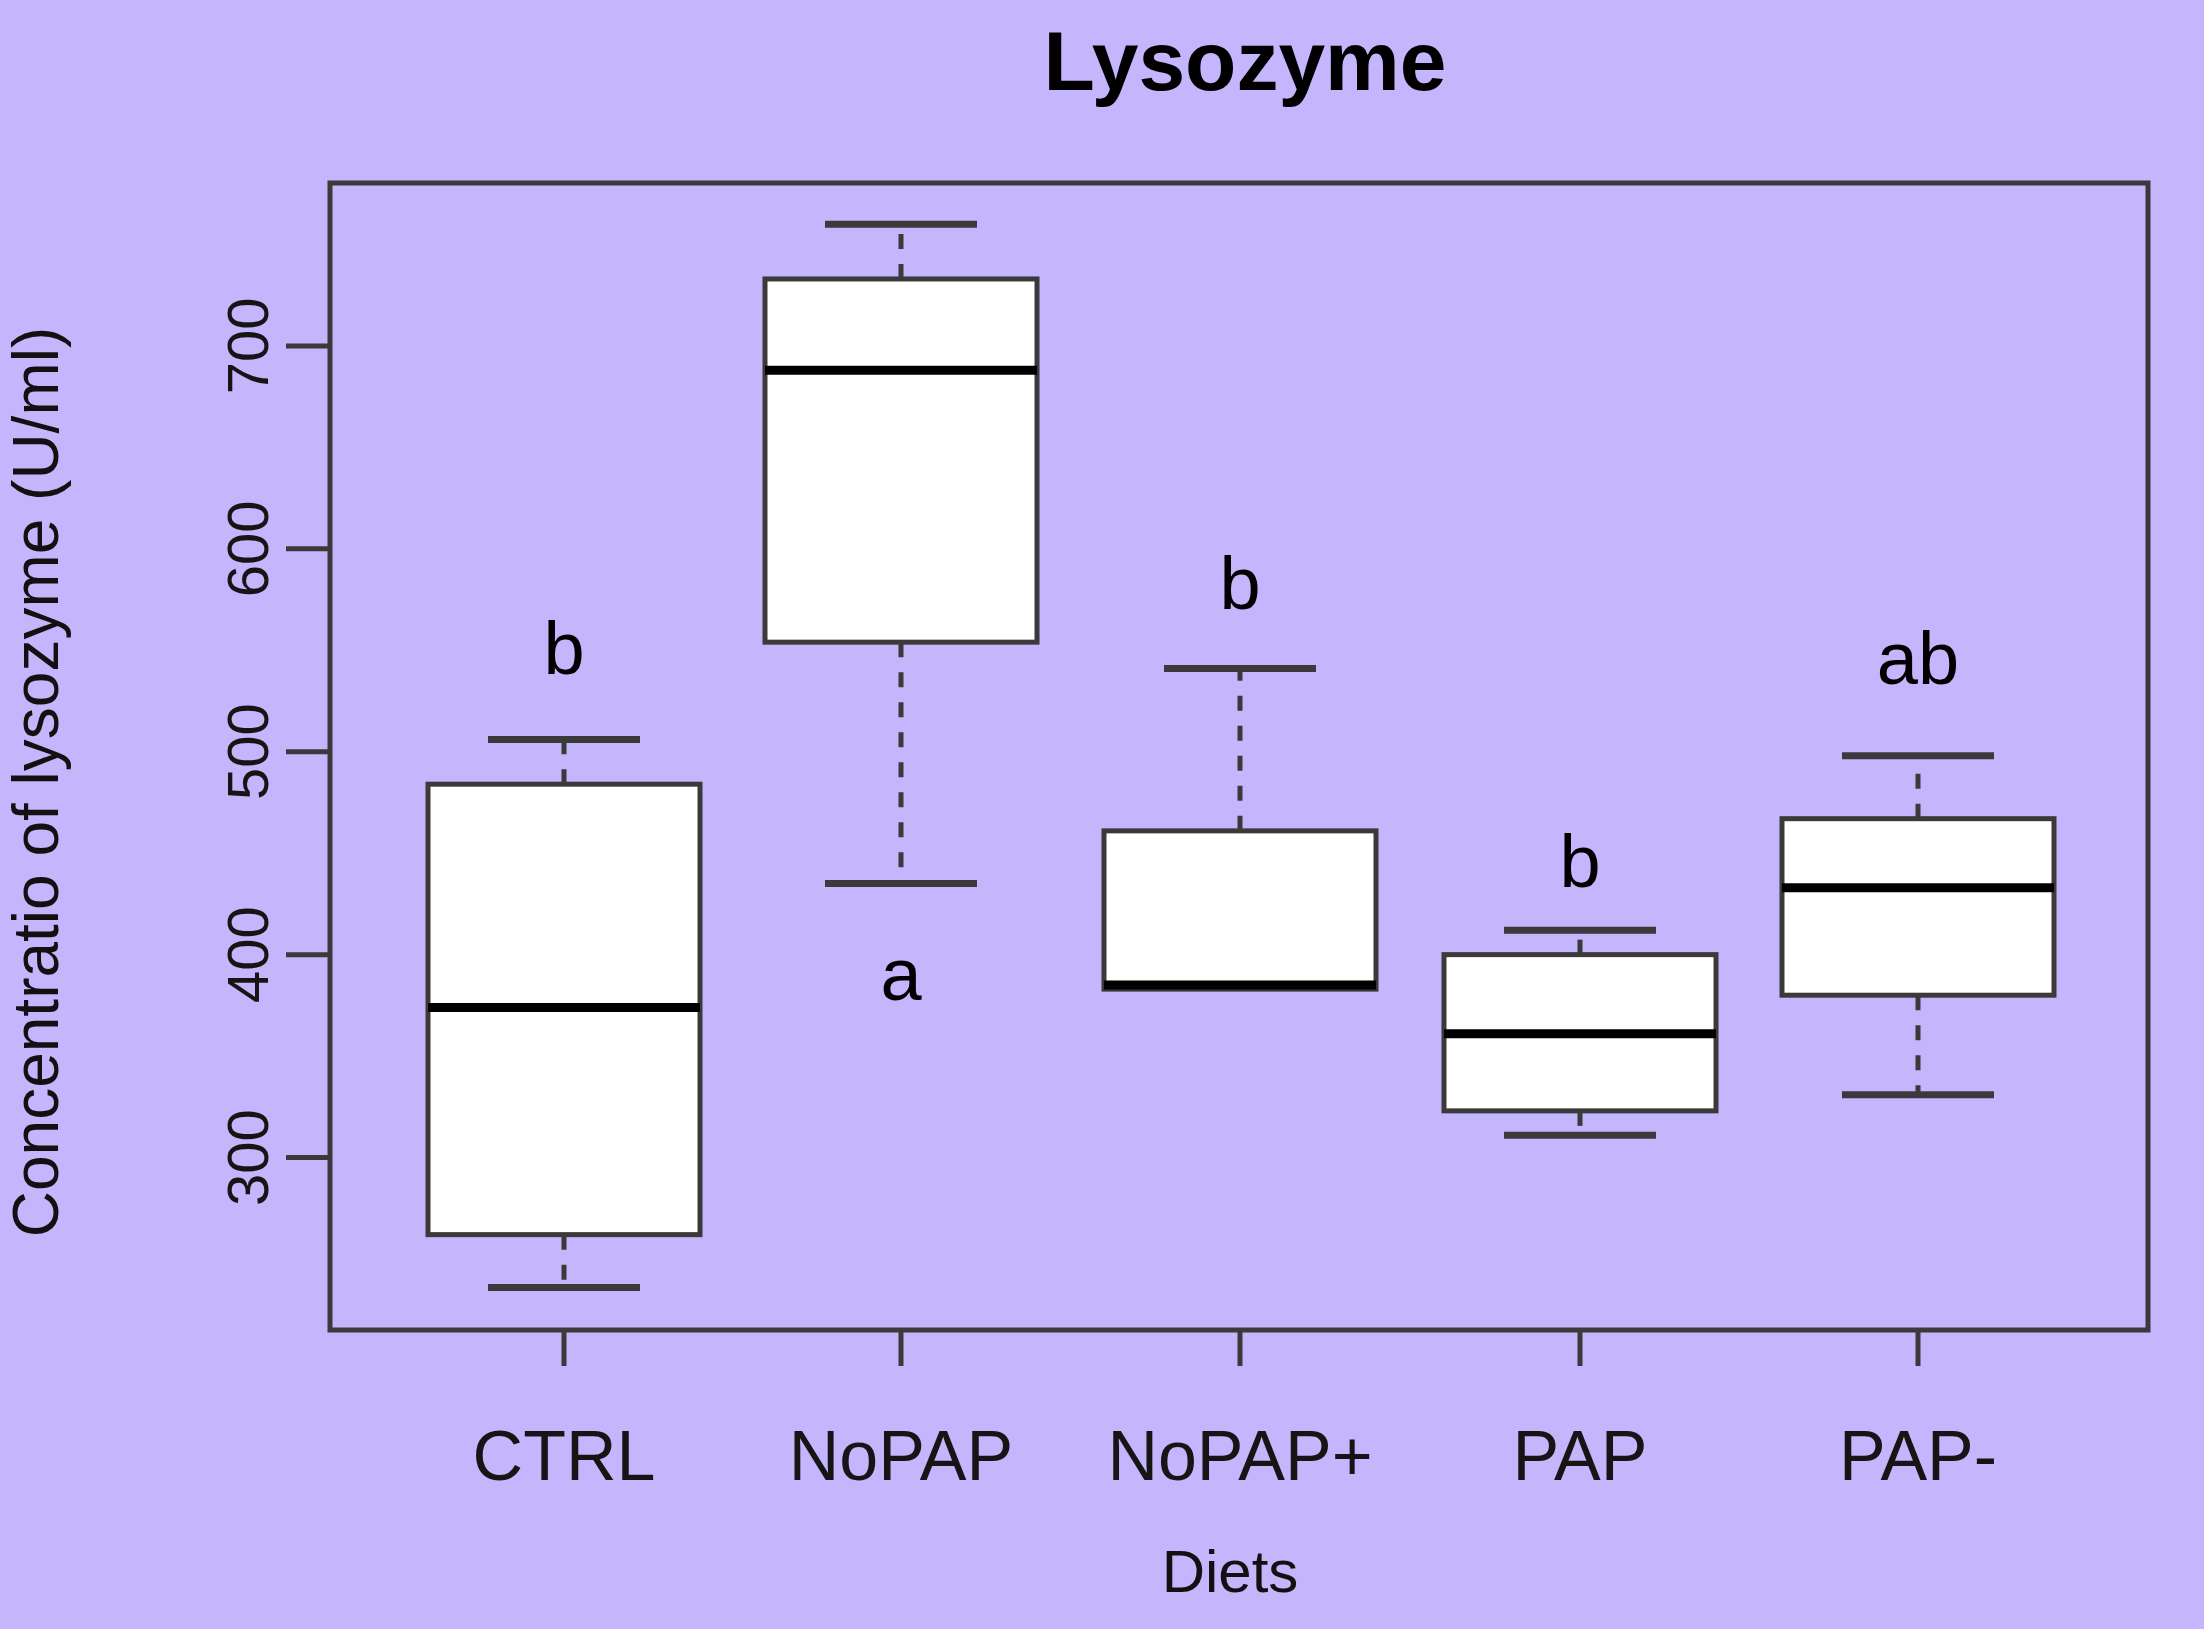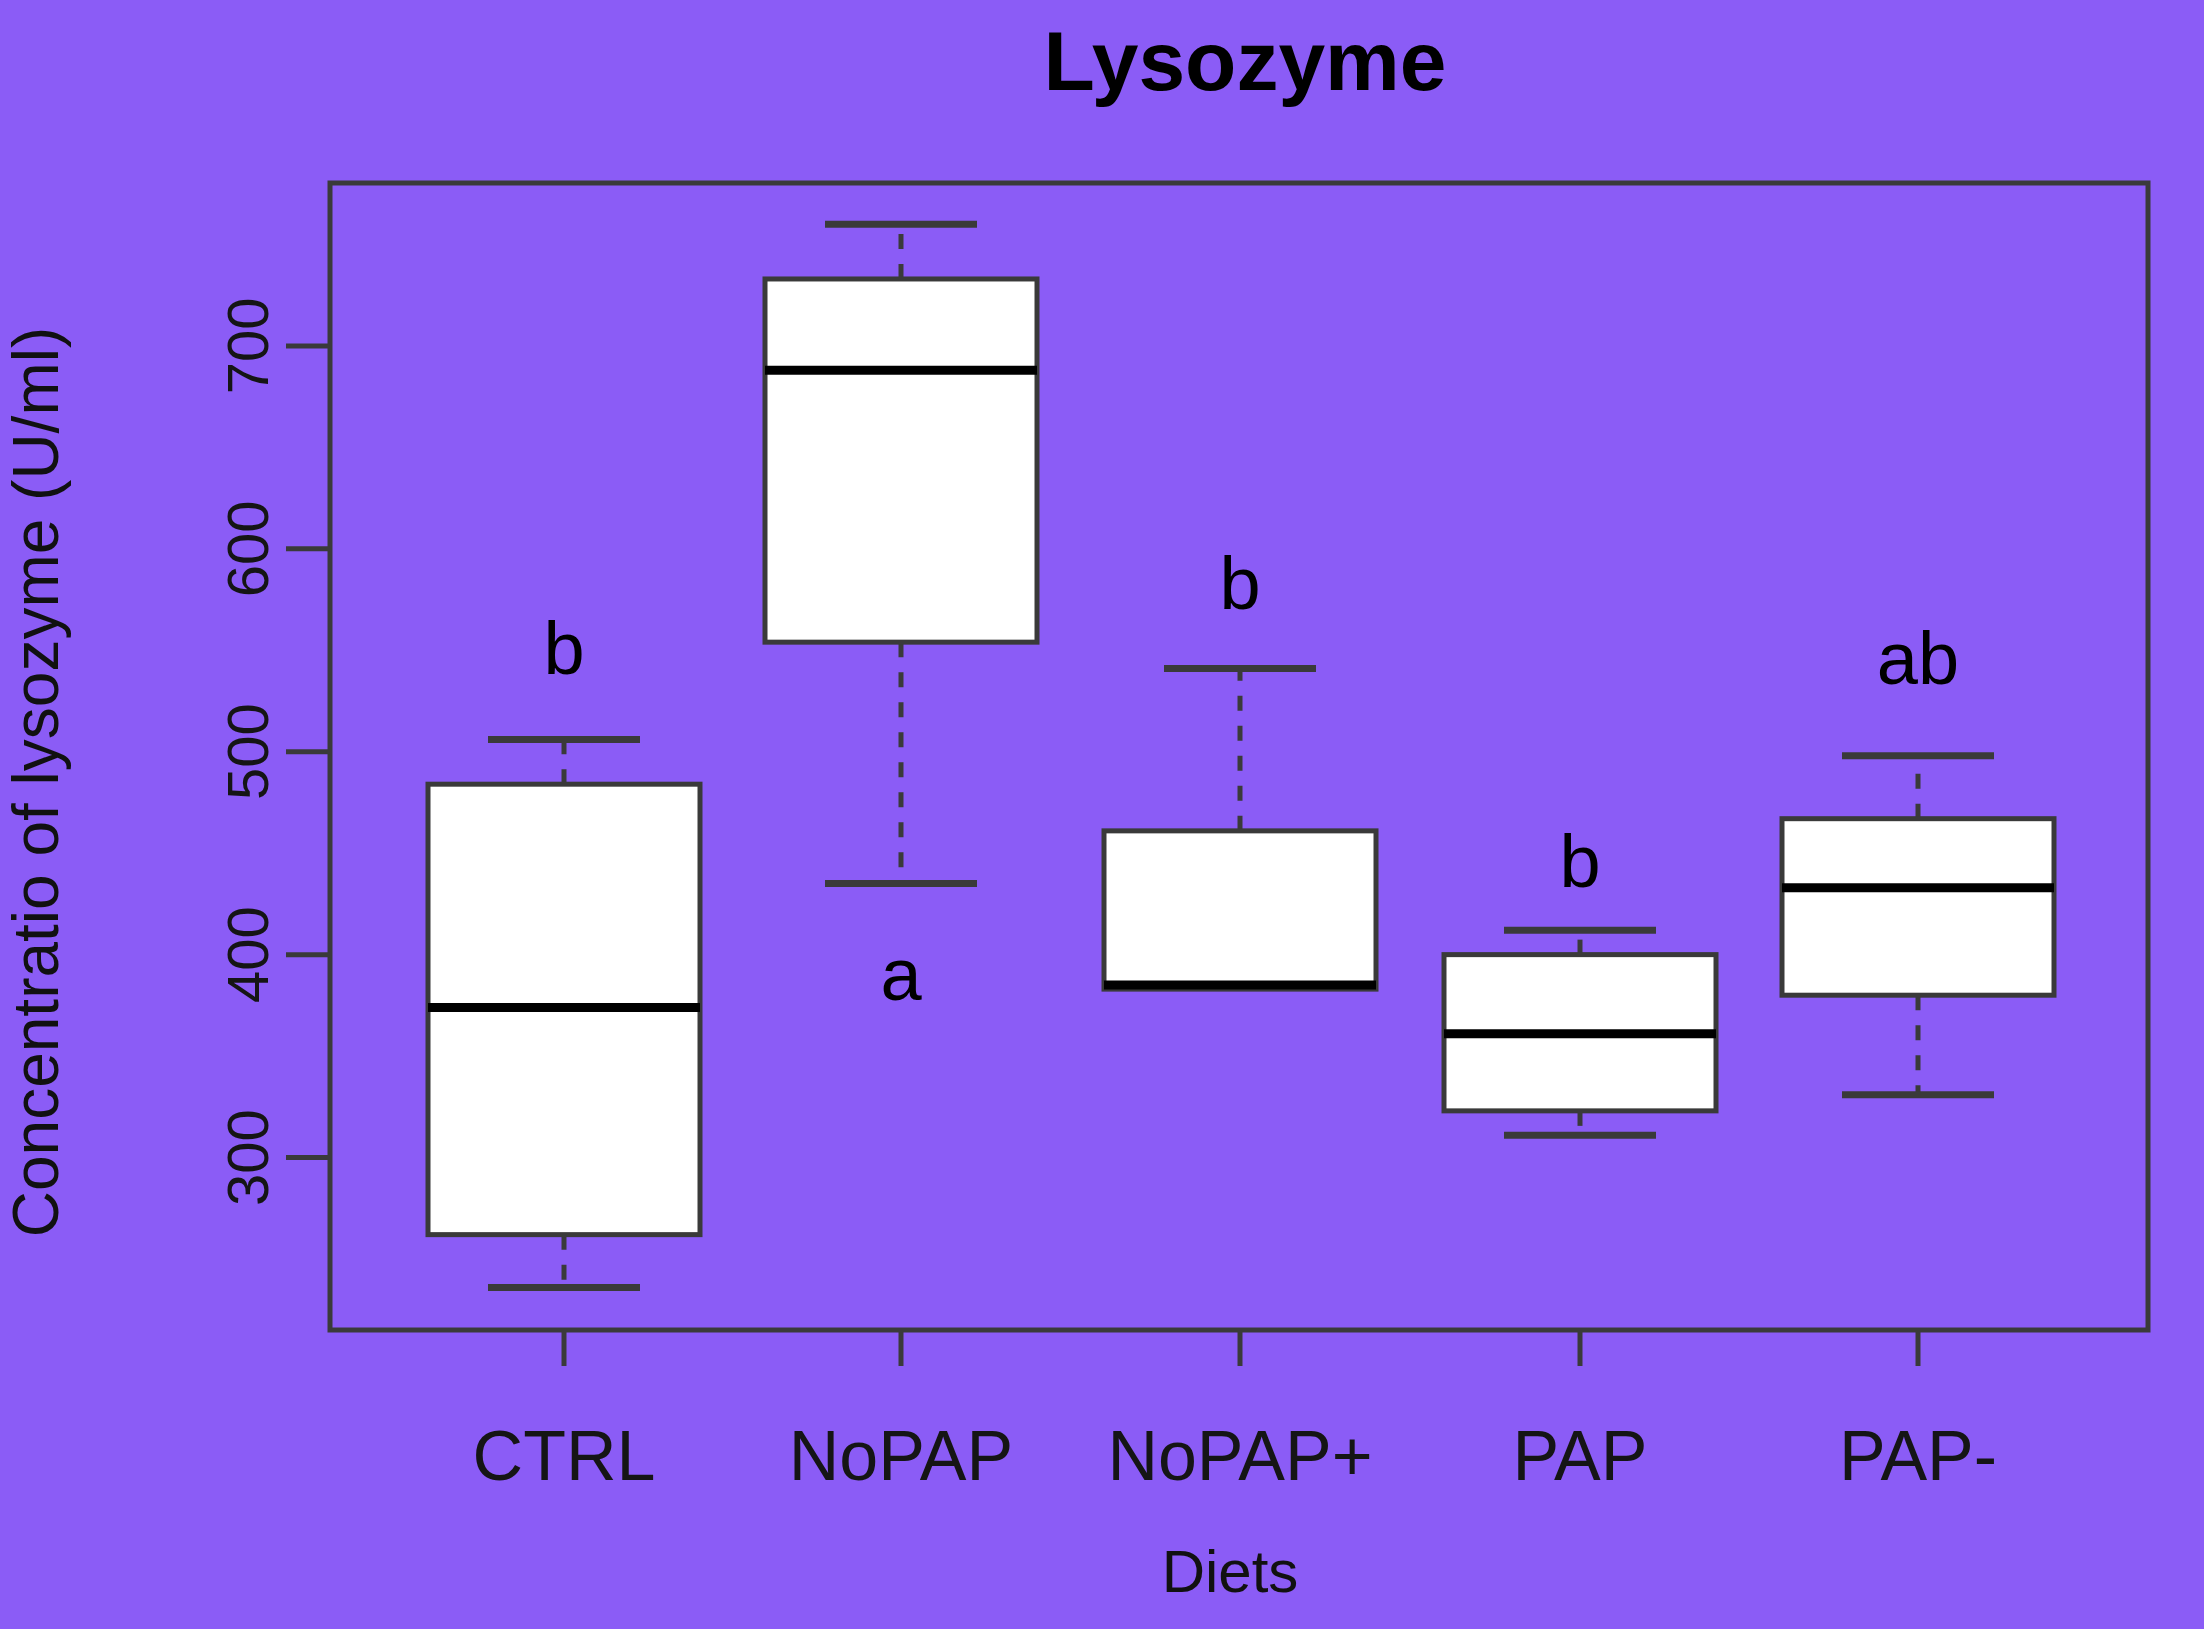--- a/index.html
+++ b/index.html
@@ -4,21 +4,21 @@
 <style>
   html, body {
     margin: 0;
     padding: 0;
     background: #ffffff;
   }
   .figure {
     position: relative;
     width: 2204px;
     height: 1629px;
-    background: #8b5cf6;
+    background: #c4b5fd;
     font-family: "Liberation Sans", sans-serif;
   }
   svg { display: block; }
   .title {
     font-family: "Liberation Sans", sans-serif;
     font-size: 84px;
     font-weight: bold;
     fill: #000000;
   }
   .axis-label {

